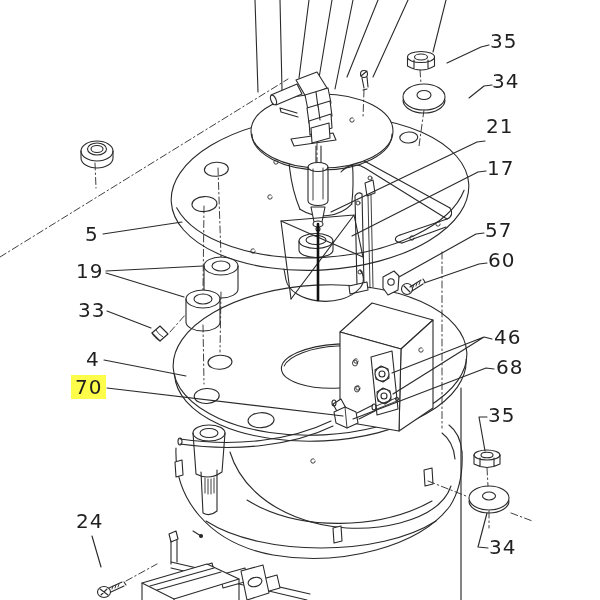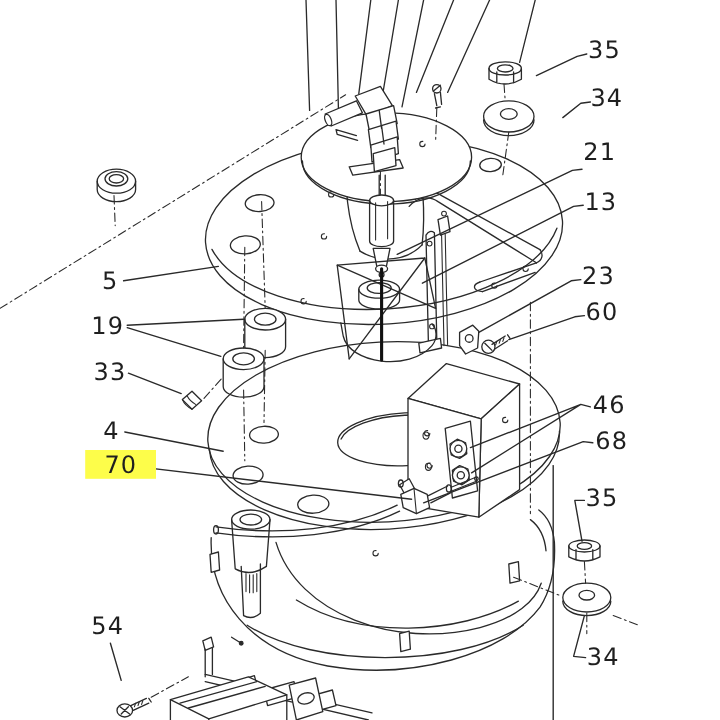--- a/index.html
+++ b/index.html
@@ -1,21 +1,21 @@
 <!DOCTYPE html>
 <html><head>
 <meta charset="utf-8">
 <style>
   html,body{margin:0;padding:0;background:#fff;}
   .stage{position:relative;width:532px;height:600px;background:#fff;overflow:hidden;
          font-family:"DejaVu Sans",sans-serif;}
   .stage svg{position:absolute;left:0;top:0;}
   .callout{position:absolute;font-size:20px;line-height:1;color:#1f1f1f;letter-spacing:1px;
            white-space:nowrap;}
-  .callout.hl{background:#fdfd4a;padding:2px 16px;}
+  .callout.hl{background:#fdfd4a;padding:2px 4px;}
 </style>
 </head>
 <body>
 
 <div class="stage">
 <svg width="600" height="600" viewBox="0 0 600 600" stroke="#2a2a2a" stroke-width="1.1" fill="none" stroke-linecap="round" stroke-linejoin="round">
 
   <g>
     <path d="M255,0 L258,92"></path>
         <path d="M280,0 L282,90"></path>
@@ -296,26 +296,26 @@
     <path d="M104,360 L186,376"></path>
     <path d="M107,388 L343,416"></path>
     <path d="M92,536 L101,567"></path>
     <path d="M461,388 L461,600"></path>
   </g>
 </svg>
 
   <div class="callout" style="left:490px;top:31px">35</div>
   <div class="callout" style="left:492px;top:71px">34</div>
   <div class="callout" style="left:486px;top:116px">21</div>
-  <div class="callout" style="left:487px;top:158px">13</div>
-  <div class="callout" style="left:485px;top:220px">23</div>
+  <div class="callout" style="left:487px;top:158px">17</div>
+  <div class="callout" style="left:485px;top:220px">57</div>
   <div class="callout" style="left:488px;top:250px">60</div>
   <div class="callout" style="left:494px;top:327px">46</div>
   <div class="callout" style="left:496px;top:357px">68</div>
   <div class="callout" style="left:488px;top:405px">35</div>
   <div class="callout" style="left:489px;top:537px">34</div>
   <div class="callout" style="left:85px;top:224px">5</div>
   <div class="callout" style="left:76px;top:261px">19</div>
   <div class="callout" style="left:78px;top:300px">33</div>
   <div class="callout" style="left:86px;top:349px">4</div>
   <div class="callout hl" style="left:71px;top:375px">70</div>
-  <div class="callout" style="left:76px;top:511px">54</div>
+  <div class="callout" style="left:76px;top:511px">24</div>
 </div>
 
 </body></html>

